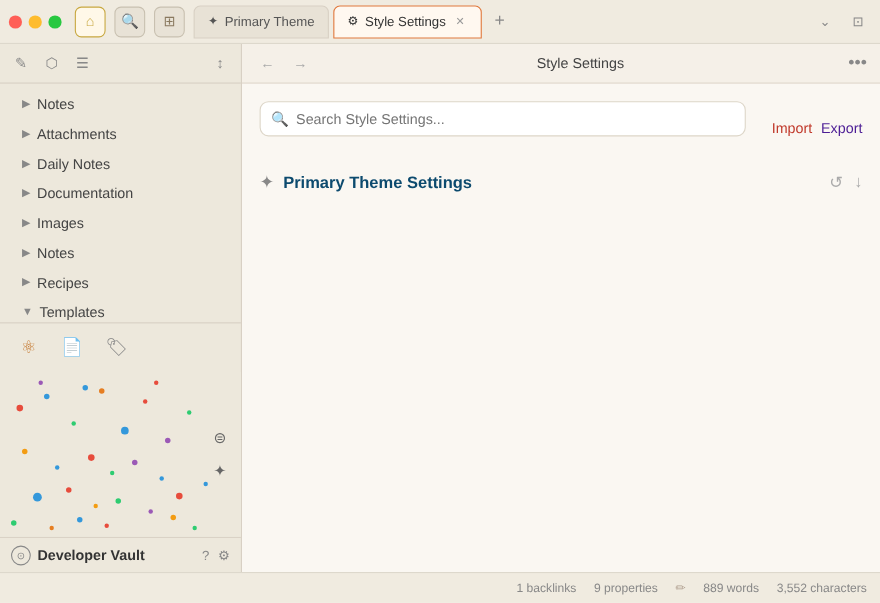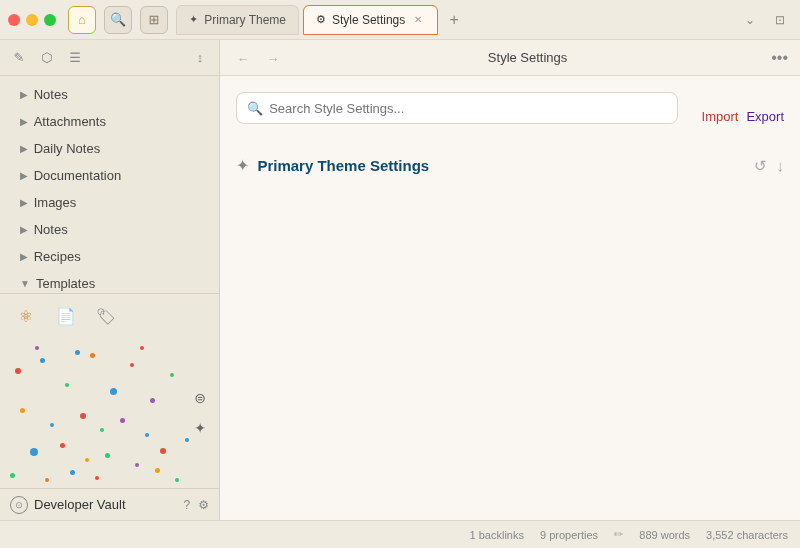--- a/index.html
+++ b/index.html
@@ -258,21 +258,21 @@
       border-radius: 50%;
       border: 1.5px solid #888;
       display: flex;
       align-items: center;
       justify-content: center;
       font-size: 9px;
       color: #888;
     }
     .vault-name {
       font-size: 13px;
-      font-weight: 400;
+      font-weight: 700;
       color: #333;
       flex: 1;
     }
     .vault-bar-icons {
       display: flex;
       gap: 8px;
     }
     .vault-bar-icon {
       font-size: 12px;
       color: #888;

